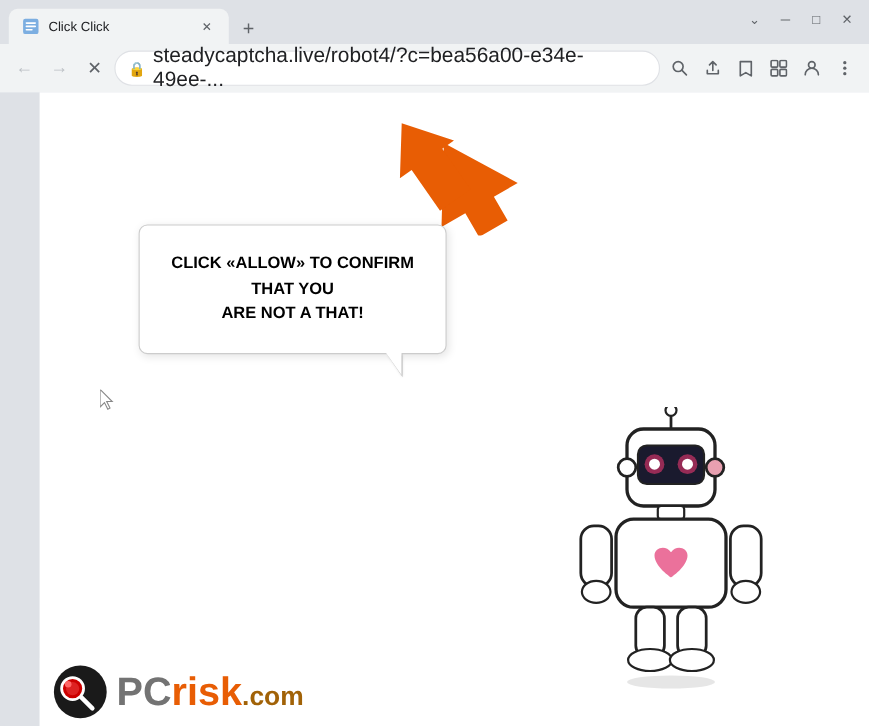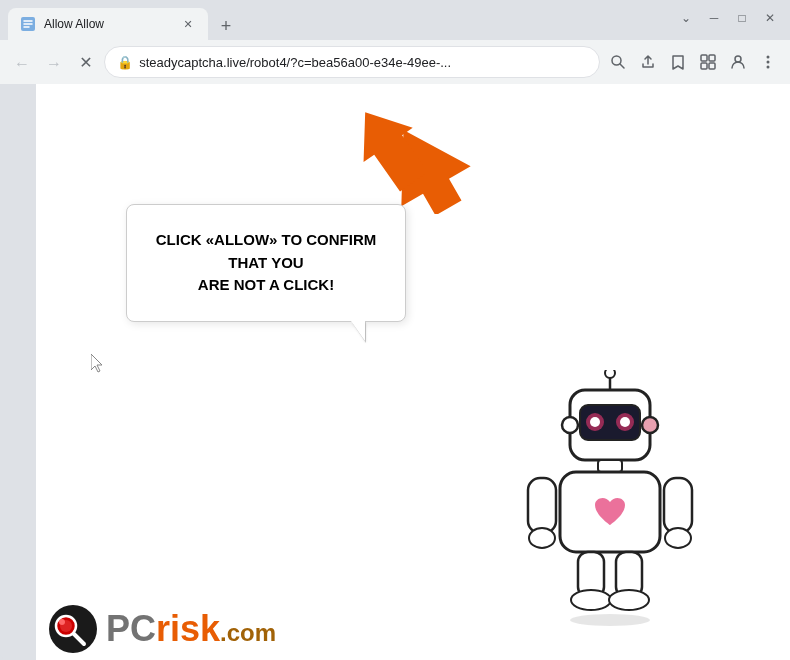--- a/index.html
+++ b/index.html
@@ -140,21 +140,21 @@
       gap: 6px;
       border: 1px solid #dfe1e5;
     }
 
     .lock-icon {
       font-size: 13px;
       color: #5f6368;
     }
 
     .address-text {
-      font-size: 13px;
+      font-size: 19px;
       color: #202124;
       flex: 1;
     }
 
     .toolbar-icons {
       display: flex;
       align-items: center;
       gap: 2px;
     }
 
@@ -283,21 +283,21 @@
 
 <div class="chrome-window">
 
   <div class="tab-bar">
     <div class="tab-active">
 
       <svg class="tab-favicon" viewBox="0 0 16 16" fill="none" xmlns="http://www.w3.org/2000/svg">
         <rect x="1" y="1" width="14" height="14" rx="2" fill="#4a90d9" opacity="0.7"></rect>
         <path d="M4 5h8M4 8h8M4 11h5" stroke="#fff" stroke-width="1.5" stroke-linecap="round"></path>
       </svg>
-      <span class="tab-title">Allow Allow</span>
+      <span class="tab-title">Click Click</span>
       <div class="tab-close">✕</div>
     </div>
     <div class="new-tab-btn">+</div>
 
     <div class="window-controls">
 
       <div class="win-ctrl">⌄</div>
       <div class="win-ctrl">─</div>
       <div class="win-ctrl">□</div>
       <div class="win-ctrl">✕</div>
@@ -374,21 +374,21 @@
 
         <g transform="rotate(-35, 45, 50)">
           <polygon points="45,5 75,45 62,45 62,90 28,90 28,45 15,45" fill="#e85d04"></polygon>
         </g>
       </svg>
     </div>
 
     <div class="speech-bubble">
       <div class="bubble-text">
         <span>CLICK «ALLOW» TO CONFIRM THAT YOU</span><br>
-        <span>ARE NOT A CLICK!</span>
+        <span>ARE NOT A THAT!</span>
       </div>
     </div>
 
     <div class="robot-container">
       <svg viewBox="0 0 200 260" width="200" height="260">
 
         <rect x="60" y="20" width="80" height="70" rx="15" fill="white" stroke="#222" stroke-width="3"></rect>
 
         <line x1="100" y1="20" x2="100" y2="5" stroke="#222" stroke-width="2.5"></line>
         <circle cx="100" cy="3" r="5" fill="white" stroke="#222" stroke-width="2"></circle>

